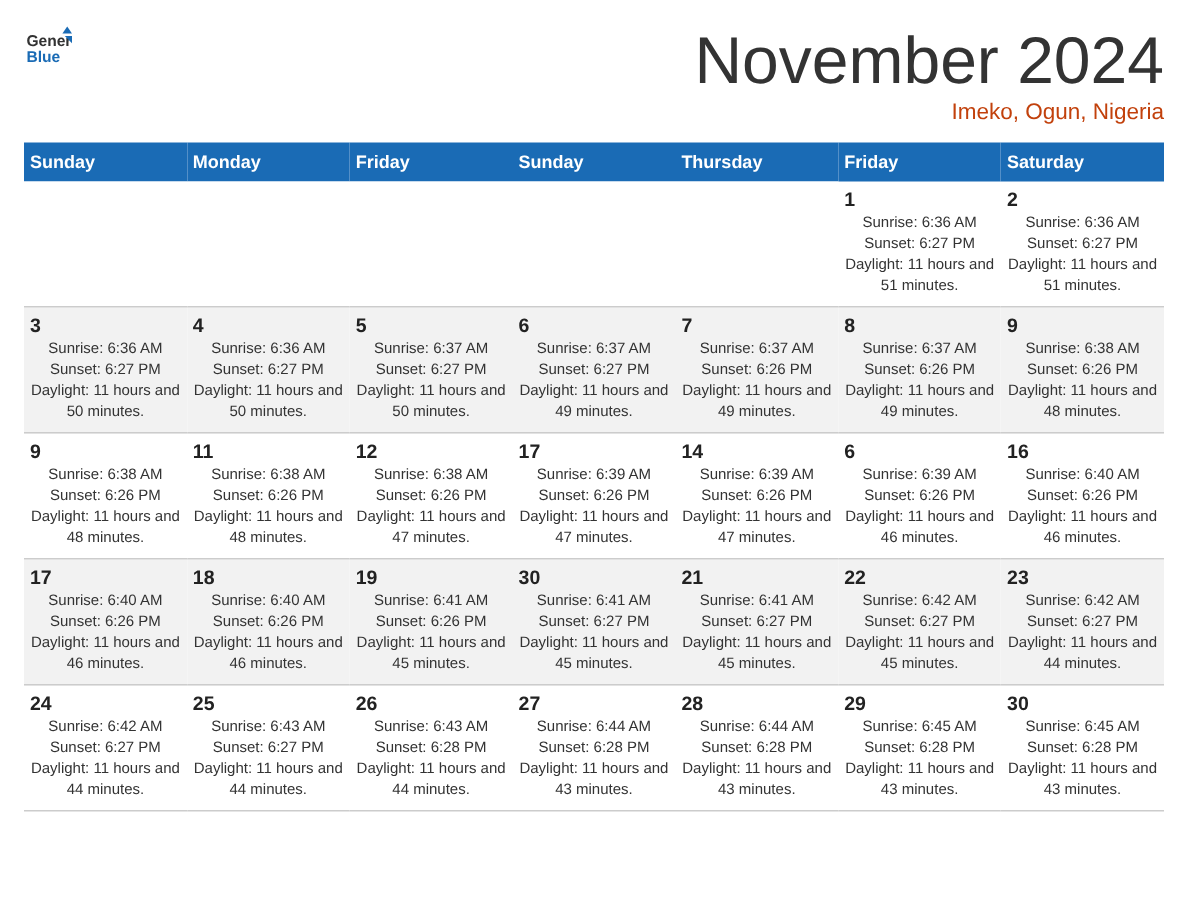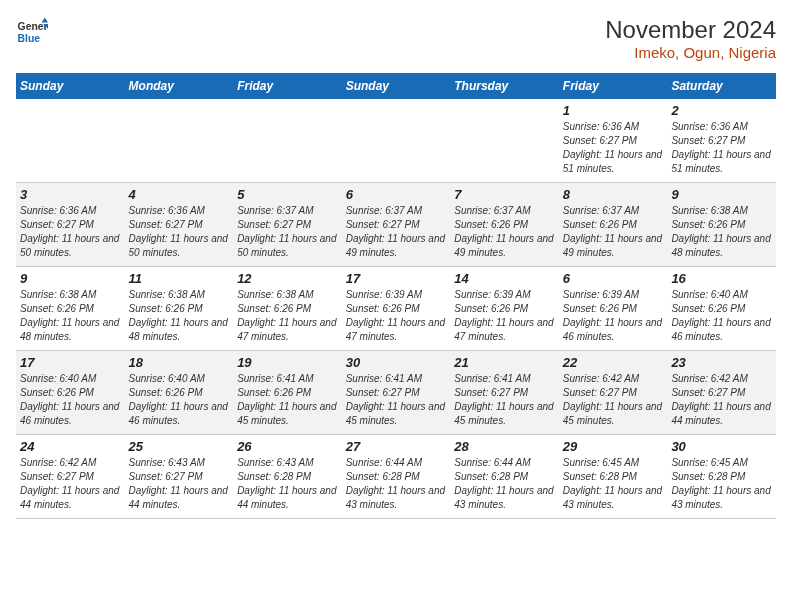--- a/index.html
+++ b/index.html
@@ -22,33 +22,32 @@
       gap: 4px;
     }
     .logo-icon {
       width: 32px;
       height: 32px;
     }
     .title-block {
       text-align: right;
     }
     .month-title {
-      font-size: 24px;
+      font-size: 44px;
       font-weight: 300;
       color: #333;
     }
     .location {
       font-size: 15px;
       color: #c2410c;
     }
     table {
       width: 100%;
       border-collapse: collapse;
       font-size: 11px;
-      font-style: italic;
     }
     thead tr th {
       background: #1a6bb5;
       color: #fff;
       padding: 6px 4px;
       text-align: left;
       font-size: 12px;
       font-weight: bold;
     }
     tbody tr {
@@ -67,20 +66,21 @@
       font-size: 13px;
       font-weight: bold;
       color: #222;
       display: block;
       margin-bottom: 2px;
     }
     .day-info {
       font-size: 10px;
       color: #333;
       line-height: 1.4;
+      text-align: center;
     }
     .empty { background: #fff; }
     tbody tr:nth-child(even) .empty { background: #f2f2f2; }
   </style>
 </head>
 <body>
 
 <div class="header">
   <div class="logo">
     <svg class="logo-icon" viewBox="0 0 40 40">

